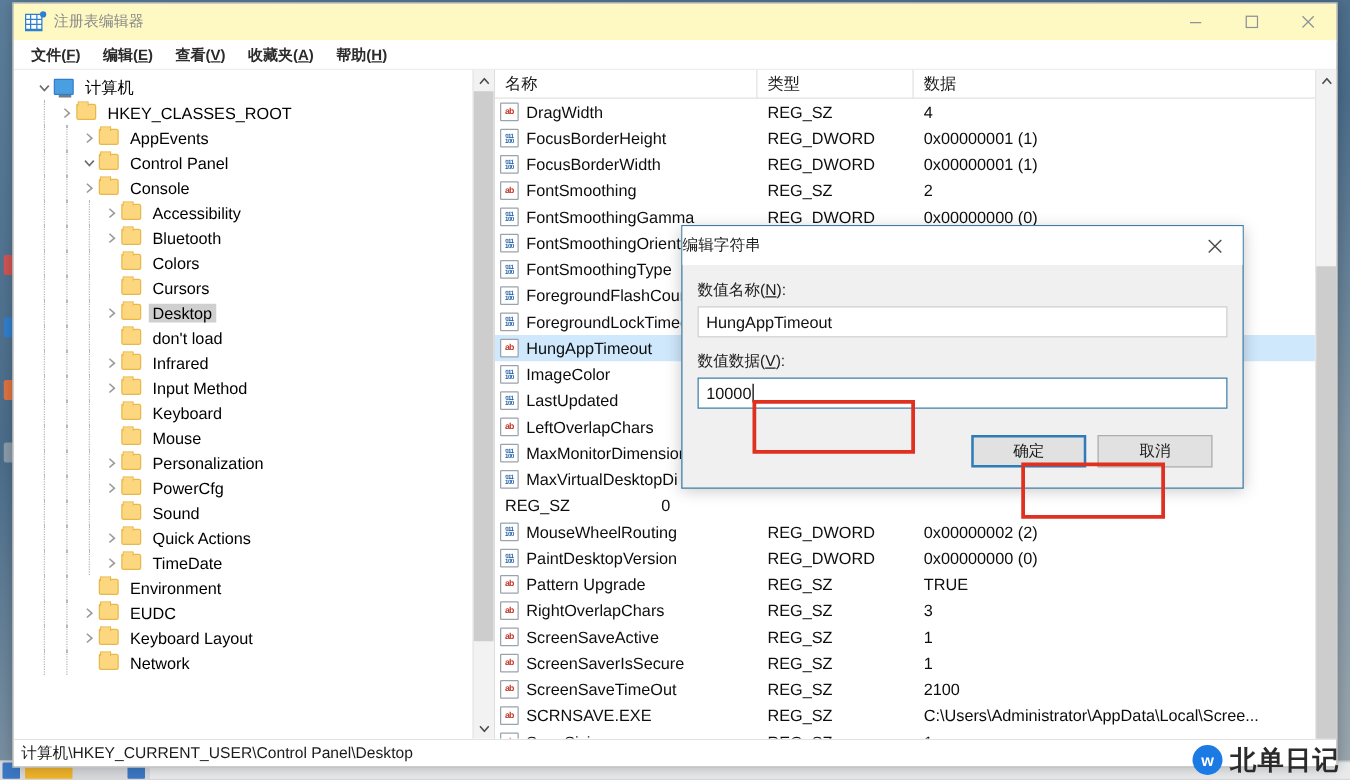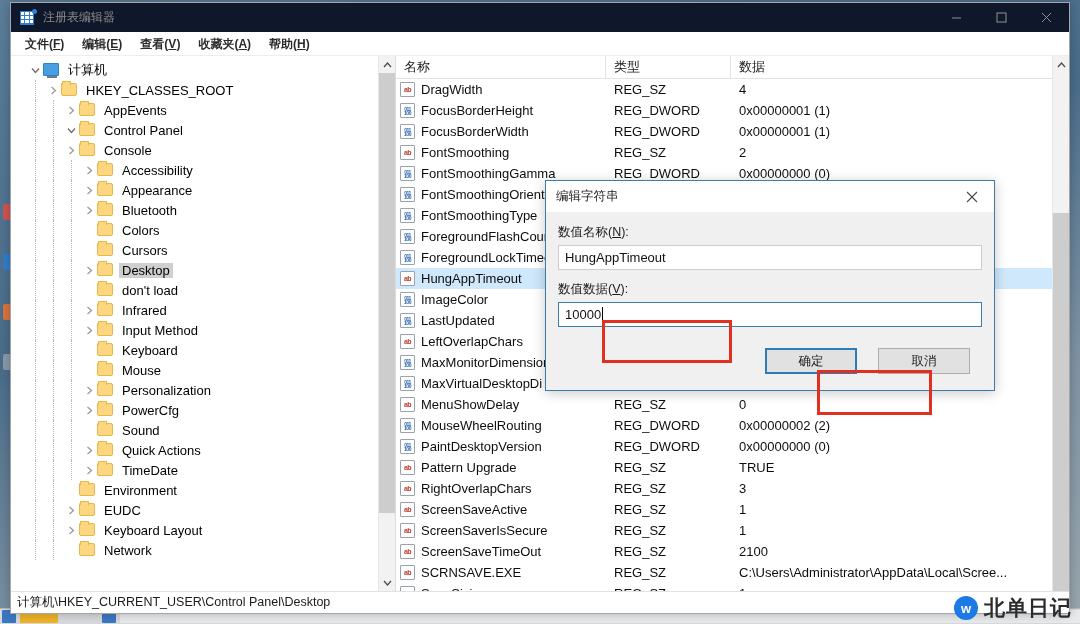--- a/index.html
+++ b/index.html
@@ -36,21 +36,21 @@
     position: absolute; left: 10px; top: 2px;
     width: 1060px; height: 612px;
     background: #ffffff;
     border: 1px solid #a6a6a6;
     display: flex; flex-direction: column;
     box-shadow: 0 0 10px rgba(0,0,0,.25);
   }
 
   
   #titlebar {
-    height: 30px; background: #0f172a;
+    height: 30px; background: #fef9c3;
     display: flex; align-items: center;
     border-bottom: 1px solid #ffffff;
     flex: none;
   }
   #app-icon {
     width: 16px; height: 16px; margin: 0 7px 0 9px; position: relative; flex: none;
   }
   #app-icon .grid {
     position: absolute; left: 0; top: 1px; width: 14px; height: 14px;
     background: #2f7fd1;
@@ -168,41 +168,41 @@
 
   
   #dialog {
     position: absolute; left: 545px; top: 180px; width: 450px; height: 211px;
     background: #f0f0f0; border: 1px solid #3d7ca8;
     box-shadow: 0 2px 12px rgba(0,0,0,.22);
     display: flex; flex-direction: column;
   }
   #dlg-title {
     height: 31px; background: #ffffff; display: flex; align-items: center;
-    padding-left: 10px; flex: none;
+    padding-left: 0; flex: none;
   }
   #dlg-title .t { font-size: 12.5px; color: #1b1b1b; }
   #dlg-close {
     margin-left: auto; width: 45px; height: 31px;
     display: flex; align-items: center; justify-content: center; color: #5a5a5a;
   }
   #dlg-body { flex: 1; padding: 12px 12px 10px 12px; position: relative; }
   .dlg-label { font-size: 12.5px; color: #1b1b1b; margin-bottom: 4px; }
   .dlg-label u { text-decoration: underline; }
   .dlg-input {
     height: 25px; background: #ffffff; border: 1px solid #cccccc;
     display: flex; align-items: center; padding: 0 6px; font-size: 13px; color: #111;
   }
   .dlg-input.focused { border-color: #3d7ca8; }
   #data-input-wrap { position: relative; margin-bottom: 6px; }
   .caret {
     display: inline-block; width: 1px; height: 15px; background: #000;
     margin-left: 1px; vertical-align: middle;
   }
-  #dlg-buttons { display: flex; justify-content: flex-end; gap: 21px; padding: 15px 12px 0 0; }
+  #dlg-buttons { display: flex; justify-content: flex-end; gap: 9px; padding: 15px 12px 0 0; }
   .dlg-btn {
     width: 92px; height: 26px; background: #e1e1e1; border: 1px solid #adadad;
     display: flex; align-items: center; justify-content: center;
     font-size: 12.5px; color: #1b1b1b;
   }
   .dlg-btn.default { border: 2px solid #2d7cb8; background: #e1e1e1; }
 
   
   .redbox { position: absolute; border: 3px solid #e03020; pointer-events: none; }
   #red-value { left: 56px; top: 108px; width: 130px; height: 43px; }
@@ -384,35 +384,20 @@
             <div class="guide" style="left: 60px;"></div>
             <div style="width: 70px; flex: 0 0 auto;"></div>
             <div class="twisty">
               <svg width="7" height="9" viewBox="0 0 7 9">
                 <polyline points="1.5,1 5.5,4.5 1.5,8" fill="none" stroke="#9a9a9a" stroke-width="1.3"></polyline>
               </svg>
             </div>
             <div class="ico">
               <div class="folder-ico"></div>
             </div>
-            <span class="lbl">Appearance</span>
-          </div>
-          <div class="node">
-            <div class="guide" style="left: 24px;"></div>
-            <div class="guide" style="left: 42px;"></div>
-            <div class="guide" style="left: 60px;"></div>
-            <div style="width: 70px; flex: 0 0 auto;"></div>
-            <div class="twisty">
-              <svg width="7" height="9" viewBox="0 0 7 9">
-                <polyline points="1.5,1 5.5,4.5 1.5,8" fill="none" stroke="#9a9a9a" stroke-width="1.3"></polyline>
-              </svg>
-            </div>
-            <div class="ico">
-              <div class="folder-ico"></div>
-            </div>
             <span class="lbl">Bluetooth</span>
           </div>
           <div class="node">
             <div class="guide" style="left: 24px;"></div>
             <div class="guide" style="left: 42px;"></div>
             <div class="guide" style="left: 60px;"></div>
             <div style="width: 70px; flex: 0 0 auto;"></div>
             <div class="twisty"></div>
             <div class="ico">
               <div class="folder-ico"></div>
@@ -811,27 +796,20 @@
               <span class="vico dw">
                 <span class="page"></span>
                 <span class="txt">011<br>100</span>
               </span>
               <span>MaxVirtualDesktopDi</span>
             </div>
             <div class="lcell c-type"></div>
             <div class="lcell c-data"></div>
           </div>
           <div class="lrow">
-            <div class="lcell c-name">
-              <span class="vico sz">
-                <span class="page"></span>
-                <span class="txt">ab</span>
-              </span>
-              <span>MenuShowDelay</span>
-            </div>
             <div class="lcell c-type">REG_SZ</div>
             <div class="lcell c-data">0</div>
           </div>
           <div class="lrow">
             <div class="lcell c-name">
               <span class="vico dw">
                 <span class="page"></span>
                 <span class="txt">011<br>100</span>
               </span>
               <span>MouseWheelRouting</span>

